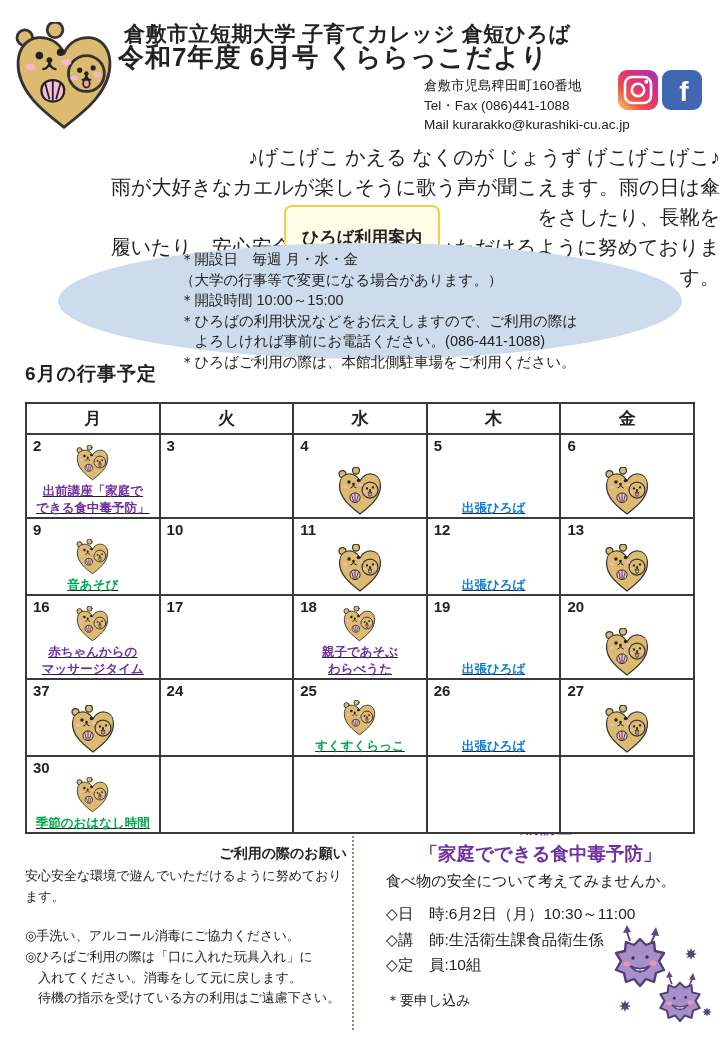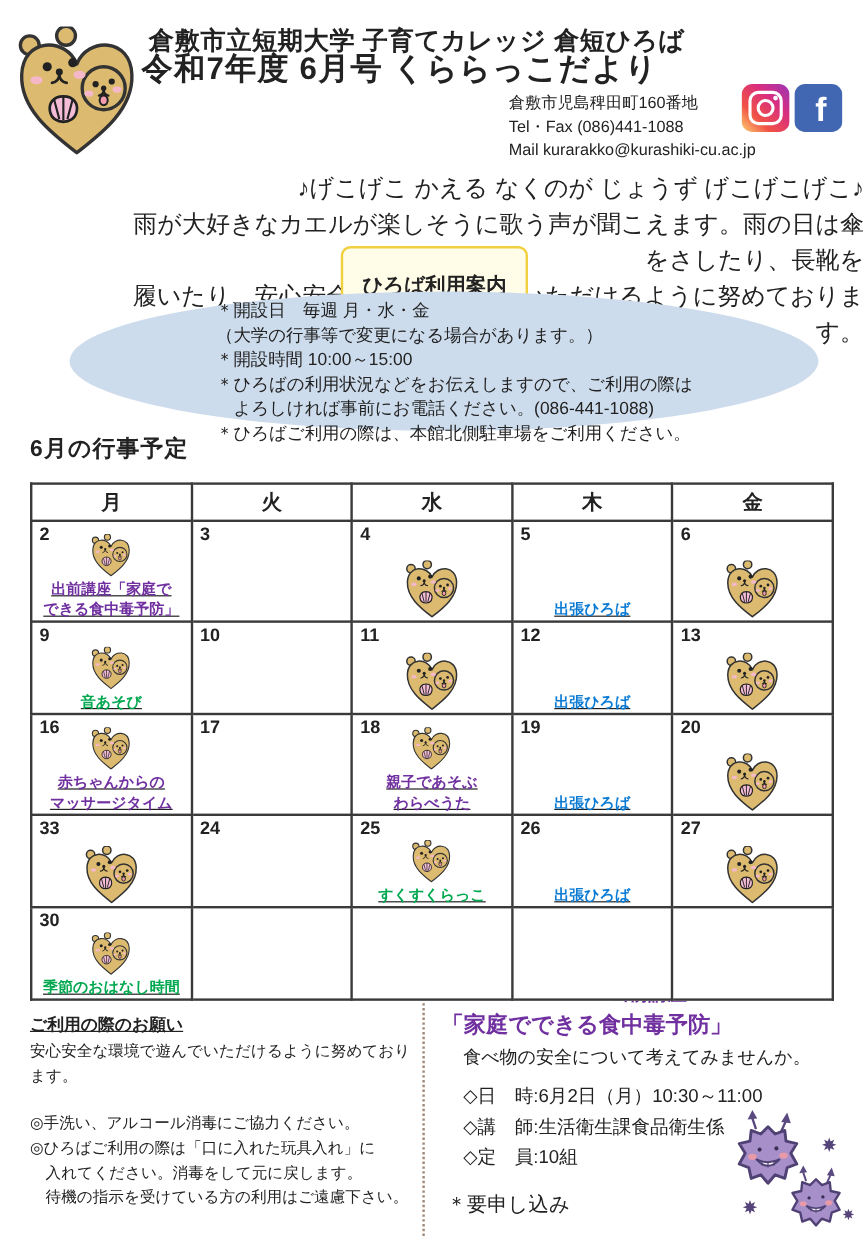--- a/index.html
+++ b/index.html
@@ -35,30 +35,30 @@
   .cal td{border:2px solid #3a3a3a;height:75px;vertical-align:top;position:relative;padding:0;}
   .cal-date{position:absolute;top:2px;left:6px;font-size:15px;font-weight:bold;}
   .cal-mid{display:flex;flex-direction:column;align-items:center;justify-content:flex-end;height:100%;gap:1px;text-decoration:underline;}
   .cal-otter{width:50px;height:50px;}
   .cal-otter.sm{width:37px;height:37px;margin-top:10px;}
   .cal-event{font-size:12.5px;font-weight:bold;text-align:center;white-space:pre-line;line-height:1.35;}
   .cal-note{position:absolute;left:0;width:720px;top:812px;text-align:center;font-size:14px;}
   .cal-note .note-otter svg{width:22px;height:22px;vertical-align:-5px;margin:0 3px;}
   
   .notice{position:absolute;left:25px;top:842px;width:322px;font-size:13px;line-height:1.6;}
-  .notice-title{text-align:left;font-weight:bold;font-size:14px;margin-bottom:2px;text-decoration:underline;}
+  .notice-title{text-align:right;font-weight:bold;font-size:14px;margin-bottom:2px;}
   .gap{height:18px;}
   .divider{position:absolute;left:352px;top:836px;height:194px;border-left:2px dotted #a18674;}
   
   .lecture{position:absolute;left:368px;top:818px;width:345px;}
   .lec-t1{text-align:center;font-weight:bold;font-size:16px;color:#7030a0;}
-  .lec-t2{text-align:left;font-weight:bold;font-size:18.5px;color:#7030a0;margin-top:2px;}
+  .lec-t2{text-align:center;font-weight:bold;font-size:18.5px;color:#7030a0;margin-top:2px;}
   .lec-lead{font-size:15px;margin:6px 0 10px 18px;}
   .lec-item{font-size:15.5px;line-height:1.65;margin-left:18px;}
-  .lec-note{font-size:17px;margin:14px 0 0 4px;}
+  .lec-note{font-size:14px;margin:14px 0 0 18px;}
   .germs{position:absolute;left:595px;top:922px;width:120px;height:108px;}
 </style>
 </head>
 <body>
 
 <span class="logo otter-slot"><svg viewBox="0 0 100 100" xmlns="http://www.w3.org/2000/svg">
     <g stroke="#333" stroke-width="2.5" stroke-linecap="round" stroke-linejoin="round">
       <circle cx="15" cy="14" r="7" fill="#dcbb70"></circle>
       <circle cx="42" cy="7" r="7" fill="#dcbb70"></circle>
       <circle cx="57" cy="33" r="5" fill="#dcbb70"></circle>
@@ -470,21 +470,21 @@
     <g stroke="#222" stroke-width="2" stroke-linejoin="round">
       <path d="M40 52 C48 52 51 58 50 63 C49 69 44 71 40 71 C36 71 31 69 30 63 C29 58 32 52 40 52 Z" fill="#f5bcd7"></path>
       <path d="M40 52 L40 70 M33 54 L37 69 M47 54 L43 69" fill="none" stroke-width="1.6"></path>
     </g>
   </svg>
             </div>
           </td>
         </tr>
         <tr>
           <td>
-            <div class="cal-date">33</div>
+            <div class="cal-date">37</div>
             <div class="cal-mid">
               <svg viewBox="0 0 100 100" xmlns="http://www.w3.org/2000/svg" class="cal-otter">
     <g stroke="#333" stroke-width="2.5" stroke-linecap="round" stroke-linejoin="round">
       <circle cx="15" cy="14" r="7" fill="#dcbb70"></circle>
       <circle cx="42" cy="7" r="7" fill="#dcbb70"></circle>
       <circle cx="57" cy="33" r="5" fill="#dcbb70"></circle>
       <circle cx="82" cy="31" r="5" fill="#dcbb70"></circle>
       <path d="M50 28 C42 8 10 8 9 36 C8 62 32 80 50 94 C68 80 92 62 91 36 C90 8 58 8 50 28 Z" fill="#dcbb70"></path>
       <circle cx="70" cy="46" r="16" fill="#dcbb70"></circle>
     </g>

